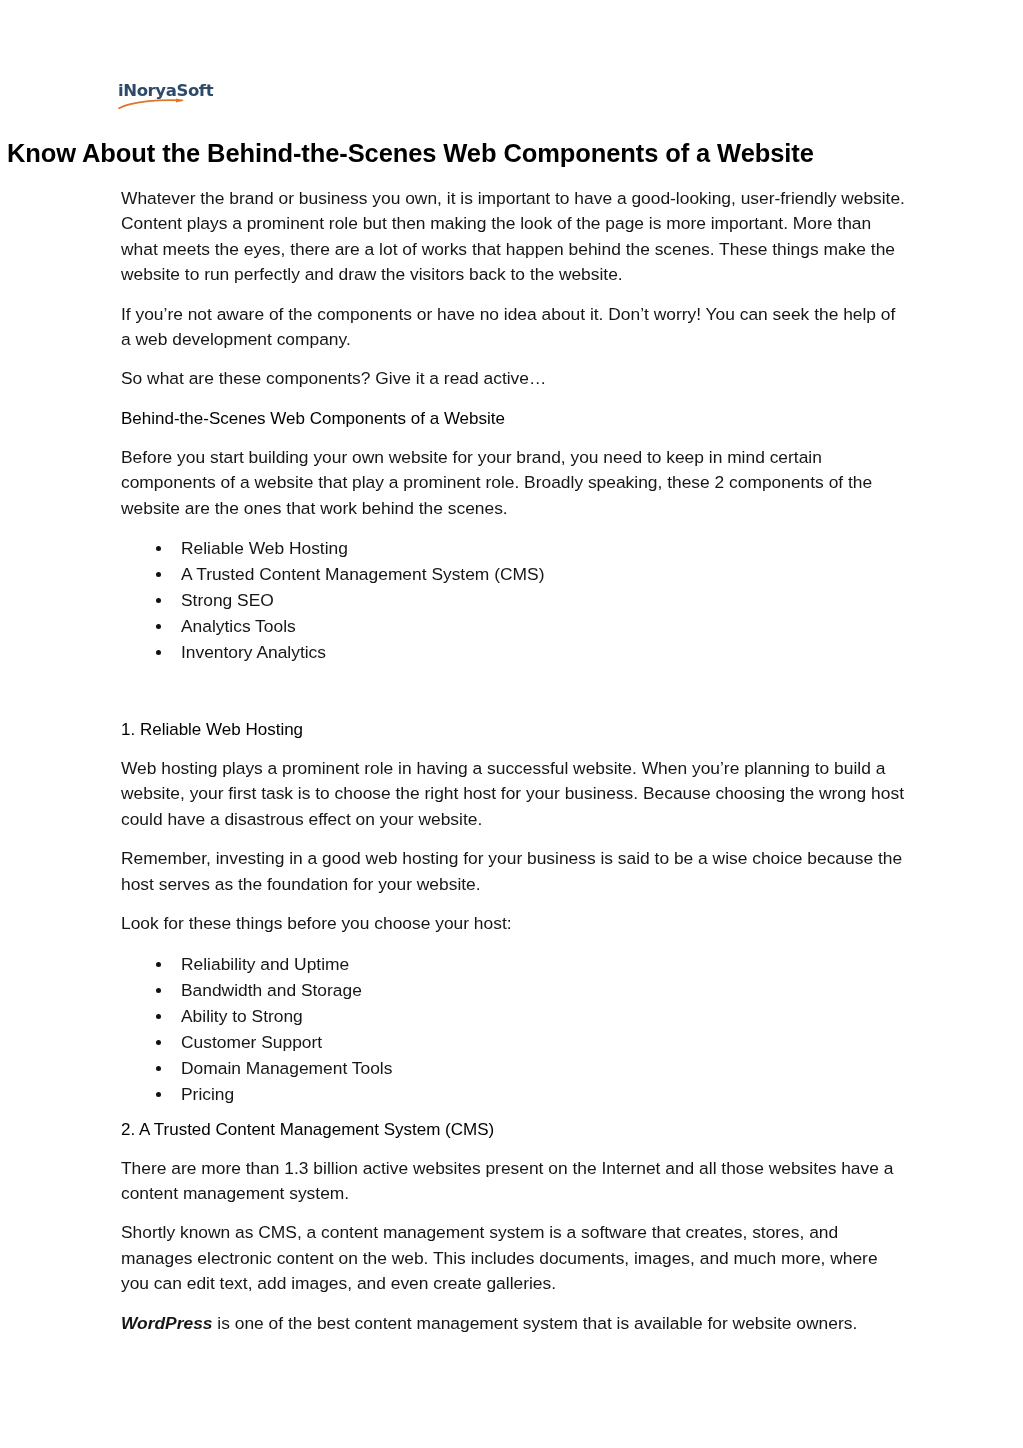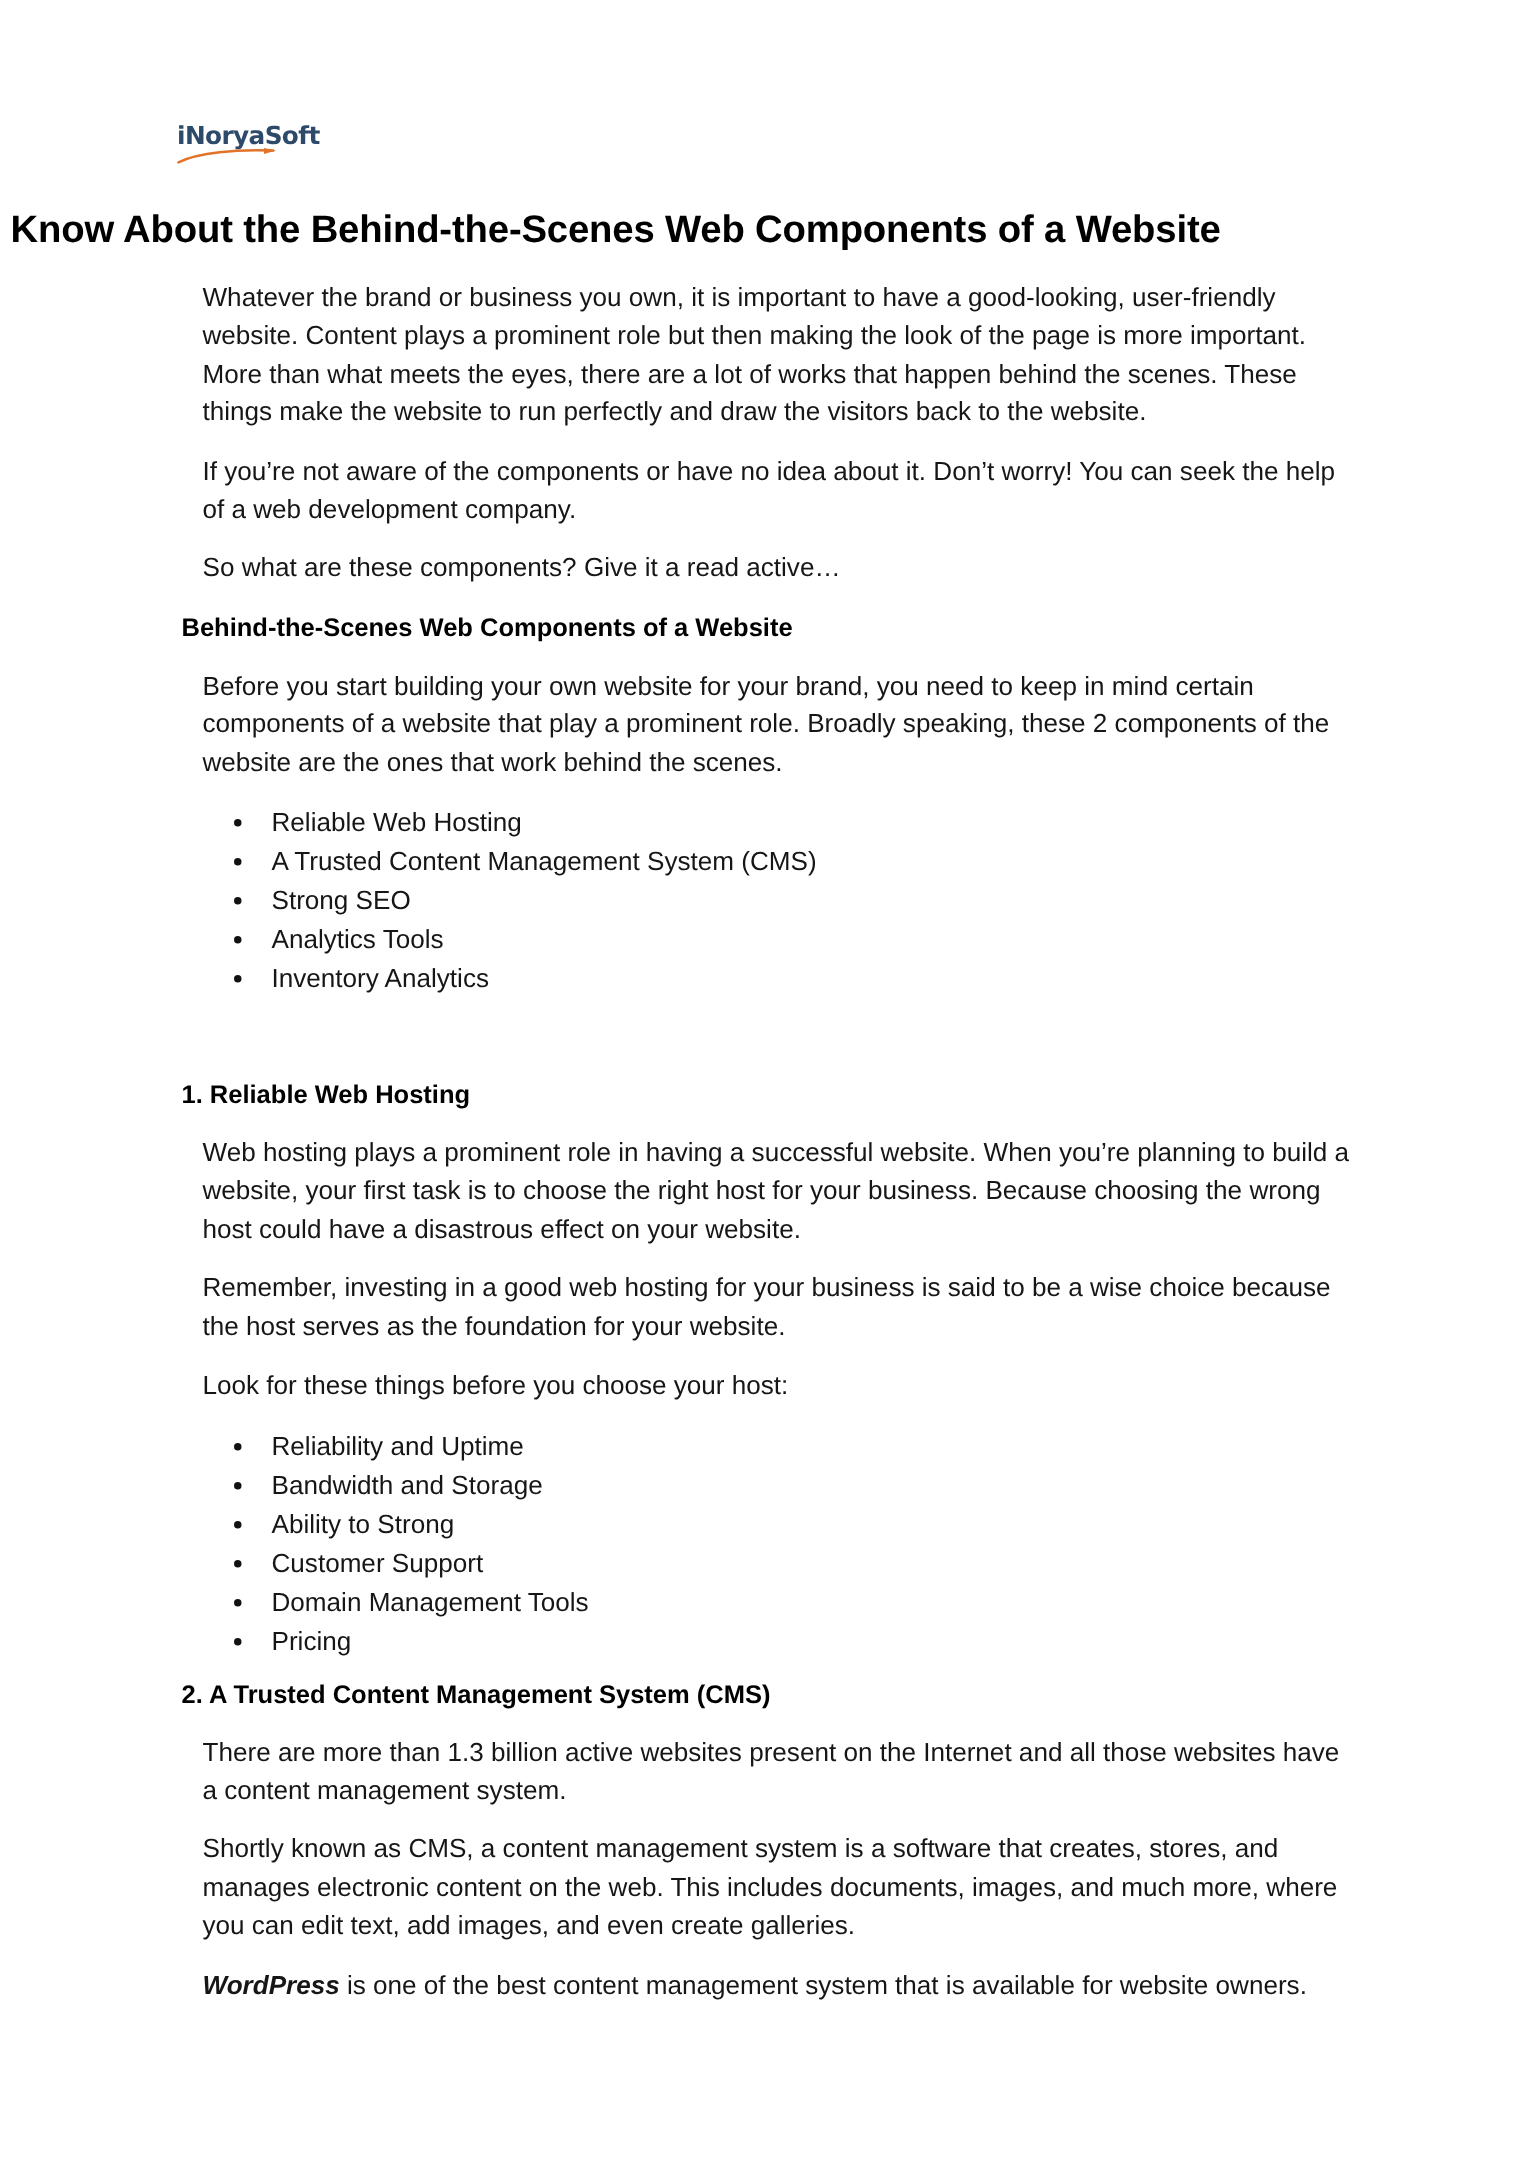--- a/index.html
+++ b/index.html
@@ -57,31 +57,31 @@
     font-family: "Liberation Sans", sans-serif;
     font-size: 25.5px;
     font-weight: 700;
     line-height: 30px;
     letter-spacing: -0.1px;
     color: #000000;
     white-space: nowrap;
   }
 
   p.para {
-    margin: 0 0 14px 14px;
+    margin: 0 0 14px 0;
     font-size: 17.4px;
     line-height: 25.4px;
     color: #161616;
     text-align: left;
   }
 
   p.subhead {
     margin: 0 0 14px 0;
     font-size: 17px;
-    font-weight: 700;
+    font-weight: 400;
     line-height: 25px;
     color: #000000;
   }
 
   ul.bullets {
     list-style: none;
     margin: 0;
     padding: 0;
   }
   ul.bullets li {

